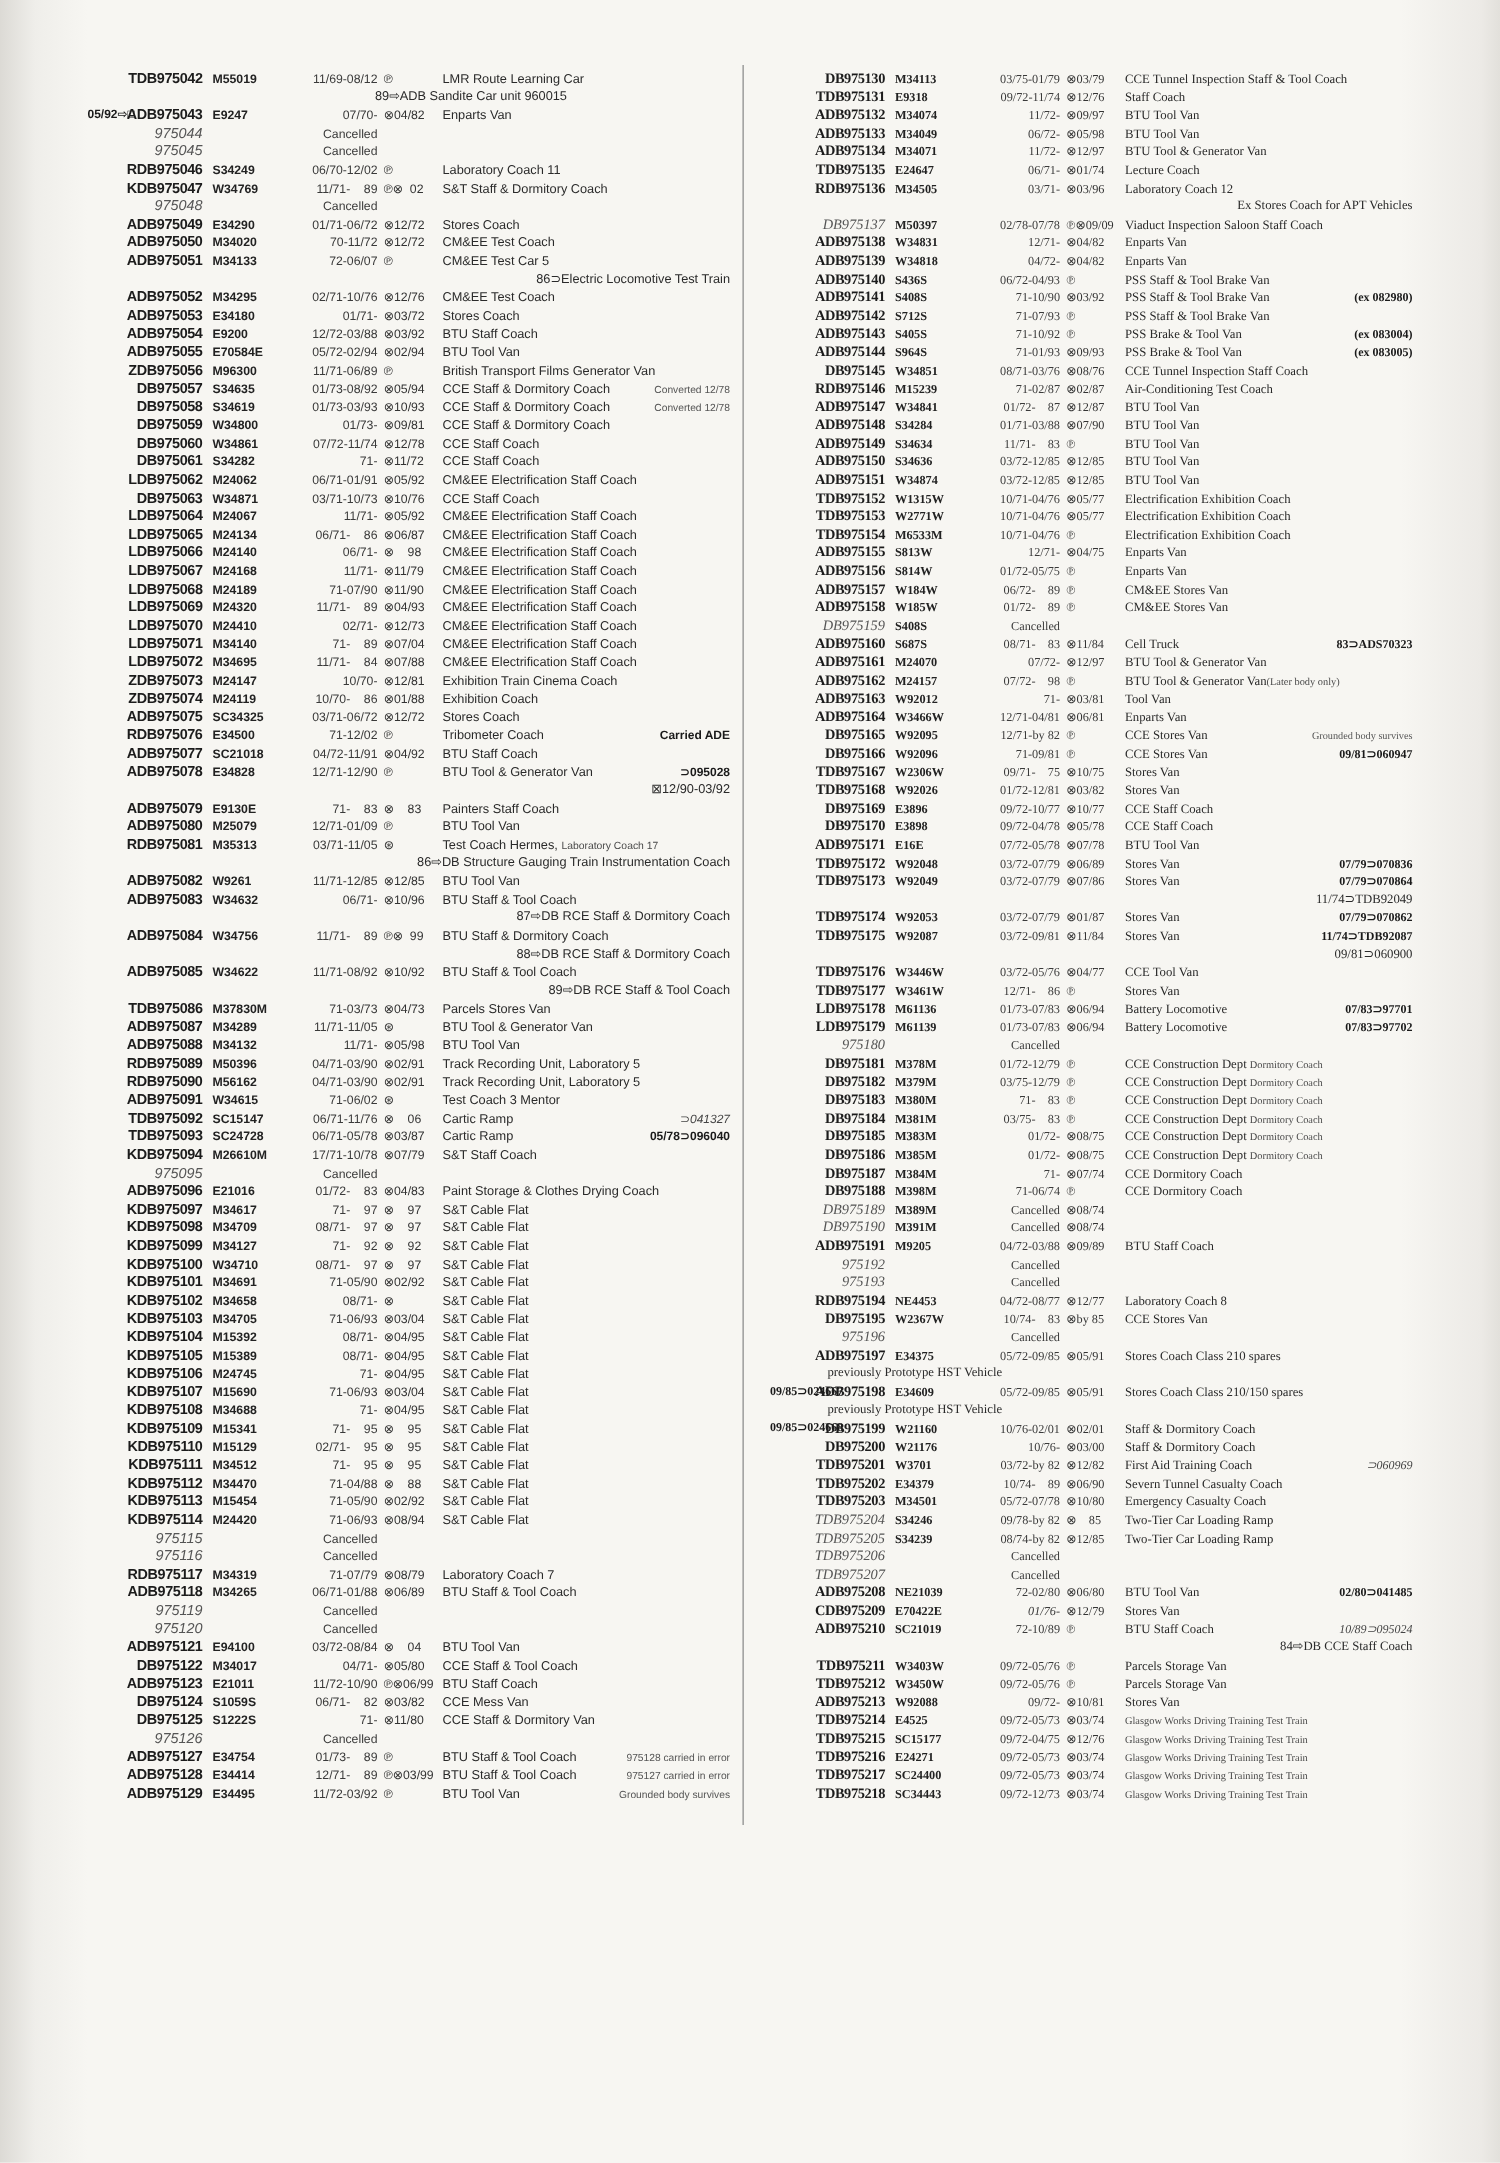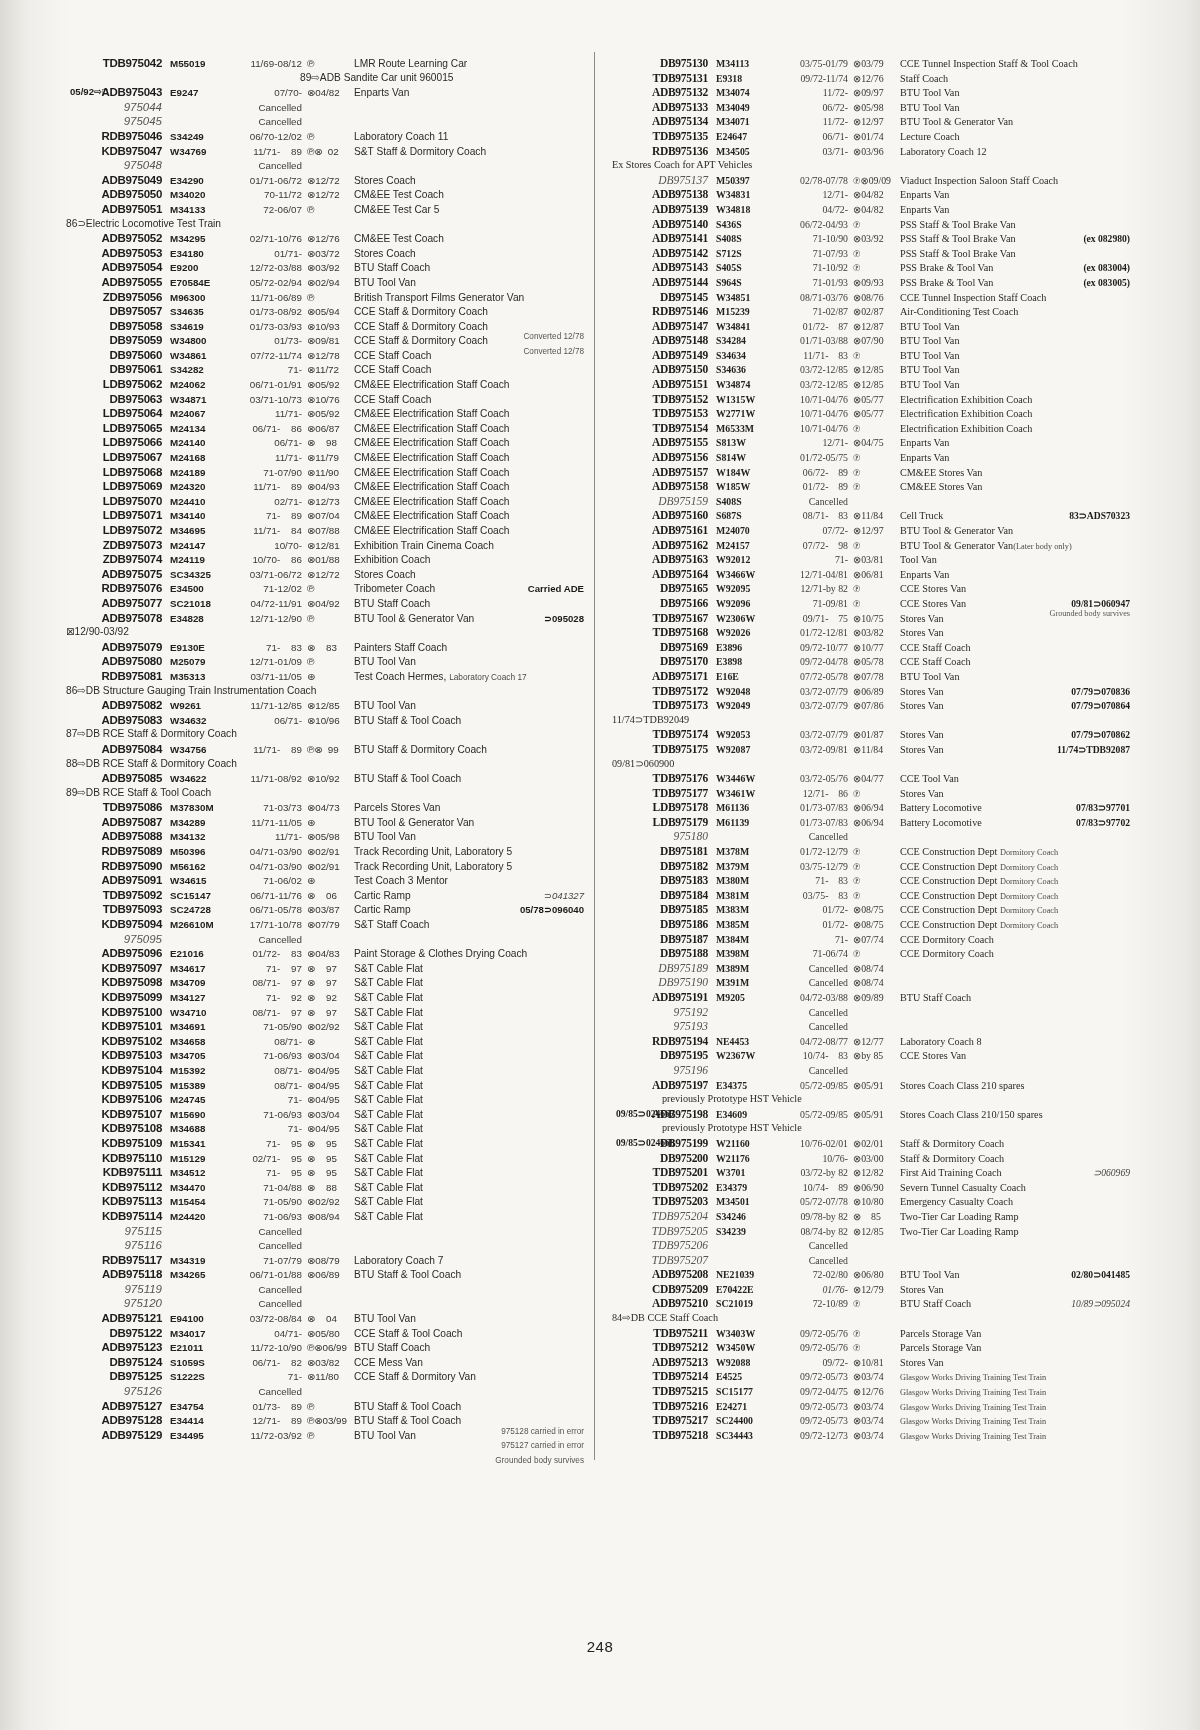--- a/index.html
+++ b/index.html
@@ -27,29 +27,29 @@
   .cell-num{text-align:right;font-weight:bold;font-size:11.5px;letter-spacing:-0.3px;}
   .cell-num.it{font-weight:normal;font-style:italic;color:#555;letter-spacing:0;}
   .cell-prev{padding-left:8px;font-weight:bold;font-size:9.8px;color:#222;}
   .cell-dates{text-align:right;font-size:9.8px;color:#3a3a3a;}
   .cell-dates.it{font-style:italic;text-align:right;}
   .cell-sym{padding-left:5px;font-size:9.8px;color:#333;}
   .cell-desc{padding-left:4px;font-size:10.2px;color:#2a2a2a;display:flex;justify-content:space-between;white-space:pre;overflow:visible;}
   .cell-desc .dt{flex:0 1 auto;}
   .cell-desc .dt.sm, .sm2{font-size:8.3px;color:#4a4a4a;}
   .note{font-size:9.6px;font-weight:bold;color:#1a1a1a;padding-left:4px;}
-  .note.sm{font-size:8.2px;font-weight:normal;color:#555;margin-top:25px;}
+  .note.sm{font-size:8.2px;font-weight:normal;color:#555;}
   .note.itn{font-style:italic;font-weight:normal;color:#444;}
   .row-cont{
     display:flex;justify-content:space-between;
     height:14.6px;line-height:14.6px;white-space:pre;
     font-size:10.2px;color:#2a2a2a;flex-direction:column;
   }
   .row-cont .cl{padding-left:234px;}
-  .row-cont.ralign{justify-content:flex-end;}
+  .row-cont.ralign{justify-content:flex-end;align-items:flex-end;}
   .row-cont .note{font-weight:bold;}
   .footer{position:absolute;left:0;right:0;top:1638px;text-align:center;font-size:15px;color:#222;letter-spacing:0.5px;}
 </style>
 </head>
 <body>
 
 <div class="page">
   <div class="col col-left">
       <div class="row"><span class="cell-num">TDB975042</span><span class="cell-prev">M55019</span><span class="cell-dates">11/69-08/12</span><span class="cell-sym">℗</span><span class="cell-desc"><span><span class="dt">LMR Route Learning Car</span></span></span></div>
       <div class="row-cont"><span class="cl">89⇨ADB Sandite Car unit 960015</span><span class="note">05/92⇨□</span></div>
@@ -238,14 +238,13 @@
       <div class="row-cont ralign"><span>84⇨DB CCE Staff Coach</span></div>
       <div class="row"><span class="cell-num">TDB975211</span><span class="cell-prev">W3403W</span><span class="cell-dates">09/72-05/76</span><span class="cell-sym">℗</span><span class="cell-desc"><span><span class="dt">Parcels Storage Van</span></span></span></div>
       <div class="row"><span class="cell-num">TDB975212</span><span class="cell-prev">W3450W</span><span class="cell-dates">09/72-05/76</span><span class="cell-sym">℗</span><span class="cell-desc"><span><span class="dt">Parcels Storage Van</span></span></span></div>
       <div class="row"><span class="cell-num">ADB975213</span><span class="cell-prev">W92088</span><span class="cell-dates">09/72-</span><span class="cell-sym">⊗10/81</span><span class="cell-desc"><span><span class="dt">Stores Van</span></span></span></div>
       <div class="row"><span class="cell-num">TDB975214</span><span class="cell-prev">E4525</span><span class="cell-dates">09/72-05/73</span><span class="cell-sym">⊗03/74</span><span class="cell-desc"><span><span class="dt sm">Glasgow Works Driving Training Test Train</span></span></span></div>
       <div class="row"><span class="cell-num">TDB975215</span><span class="cell-prev">SC15177</span><span class="cell-dates">09/72-04/75</span><span class="cell-sym">⊗12/76</span><span class="cell-desc"><span><span class="dt sm">Glasgow Works Driving Training Test Train</span></span></span></div>
       <div class="row"><span class="cell-num">TDB975216</span><span class="cell-prev">E24271</span><span class="cell-dates">09/72-05/73</span><span class="cell-sym">⊗03/74</span><span class="cell-desc"><span><span class="dt sm">Glasgow Works Driving Training Test Train</span></span></span></div>
       <div class="row"><span class="cell-num">TDB975217</span><span class="cell-prev">SC24400</span><span class="cell-dates">09/72-05/73</span><span class="cell-sym">⊗03/74</span><span class="cell-desc"><span><span class="dt sm">Glasgow Works Driving Training Test Train</span></span></span></div>
       <div class="row"><span class="cell-num">TDB975218</span><span class="cell-prev">SC34443</span><span class="cell-dates">09/72-12/73</span><span class="cell-sym">⊗03/74</span><span class="cell-desc"><span><span class="dt sm">Glasgow Works Driving Training Test Train</span></span></span></div>
     </div>
-  <div class="footer">248</div>
 </div>
 
 </body></html>

